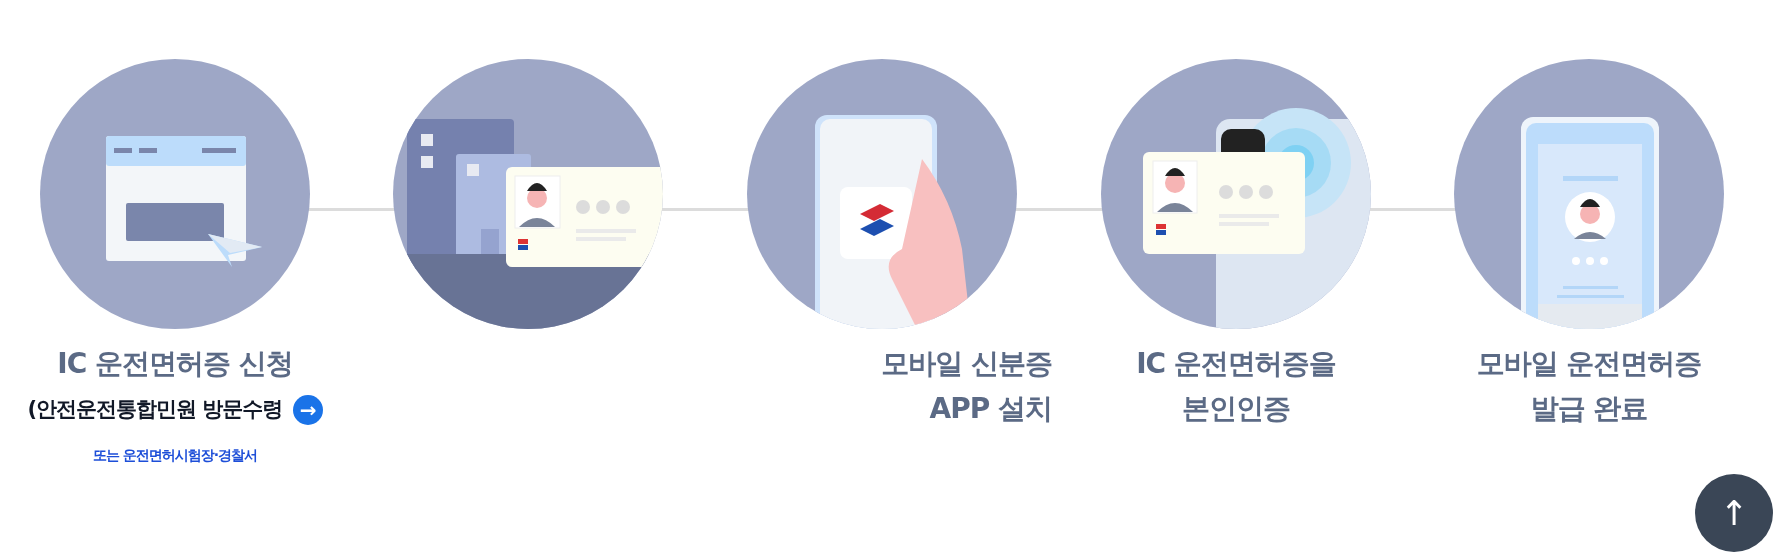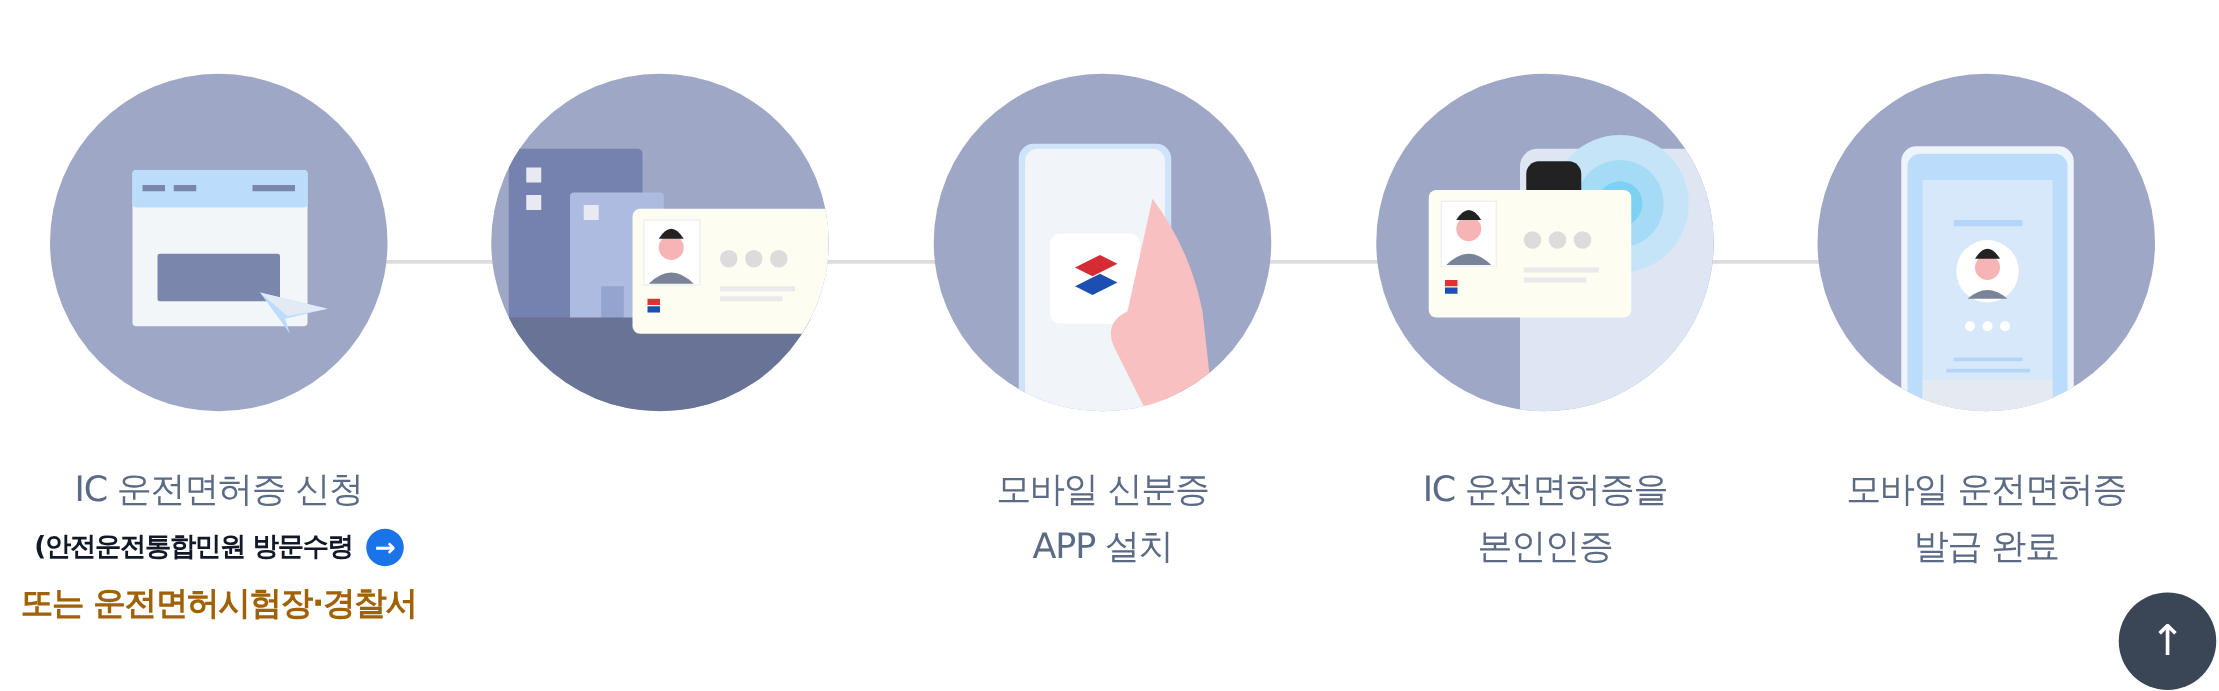--- a/index.html
+++ b/index.html
@@ -1,26 +1,26 @@
 <!DOCTYPE html>
 <html><head>
 <meta charset="utf-8">
 <style>
   html, body { margin:0; padding:0; background:#ffffff; }
   body { width:1775px; height:553px; position:relative; overflow:hidden;
          font-family:"DejaVu Sans","Liberation Sans",sans-serif; }
   .connector { position:absolute; top:208px; left:175px; width:1414px; height:3px; background:#dcdcdc; }
   .step { position:absolute; top:59px; width:340px; margin-left:-170px; text-align:center; }
   .circle { width:270px; height:270px; border-radius:50%; background:#9ea7c6; margin:0 auto; position:relative; overflow:hidden; }
-  .title { margin-top:40px; color:#5b6a85; font-weight:normal; font-size:28px; line-height:45px; letter-spacing:-1px; }
+  .title { margin-top:12px; color:#5b6a85; font-weight:bold; font-size:28px; line-height:45px; letter-spacing:-1px; }
   .title div { white-space:nowrap; }
   .sub1 { color:#111827; font-weight:bold; font-size:21px; line-height:46px; letter-spacing:-1px; white-space:nowrap; }
   .sub1 .arrow-btn { display:inline-block; width:30px; height:30px; border-radius:50%; background:#1a73e8; color:#fff;
                      font-size:20px; line-height:30px; vertical-align:middle; margin-left:4px; text-align:center; }
-  .sub2 { color:#a16207; font-weight:bold; font-size:26px; line-height:46px; letter-spacing:-1px; }
+  .sub2 { color:#1d4ed8; font-weight:bold; font-size:14px; line-height:46px; letter-spacing:-1px; }
   .top-btn { position:absolute; left:1695px; top:474px; width:78px; height:78px; border-radius:50%; background:#3a4656;
              color:#fff; font-size:34px; line-height:78px; text-align:center; }
 </style>
 </head>
 <body>
 
 <div class="connector"></div>
 
 <div class="step" style="left:175px;">
   <div class="circle">
@@ -66,21 +66,21 @@
       <rect x="125" y="186" width="10" height="5" fill="#1d4fb0"></rect>
       <circle cx="190" cy="148" r="7" fill="#dcdcdc"></circle>
       <circle cx="210" cy="148" r="7" fill="#dcdcdc"></circle>
       <circle cx="230" cy="148" r="7" fill="#dcdcdc"></circle>
       <rect x="183" y="170" width="60" height="4" fill="#eaeaea"></rect>
       <rect x="183" y="178" width="50" height="4" fill="#eaeaea"></rect>
     </svg>
   </div>
 </div>
 
-<div class="step" style="left:882px;">
+<div class="step" style="left:882px;text-align:right;">
   <div class="circle">
     <svg width="270" height="270" viewBox="0 0 270 270">
       <rect x="68" y="56" width="122" height="240" rx="12" fill="#cfe3fb"></rect>
       <rect x="73" y="60" width="112" height="236" rx="10" fill="#f1f4f8"></rect>
       <rect x="93" y="128" width="72" height="72" rx="8" fill="#ffffff"></rect>
       <polygon points="113,155 133,145 147,152 127,162" fill="#d42b35"></polygon>
       <polygon points="113,170 133,160 147,167 127,177" fill="#1d4fb0"></polygon>
       <path d="M175 100 q30 40 40 90 l10 90 h-50 l-30 -60 q-10 -20 10 -30 z" fill="#f8c0c0"></path>
     </svg>
   </div>

